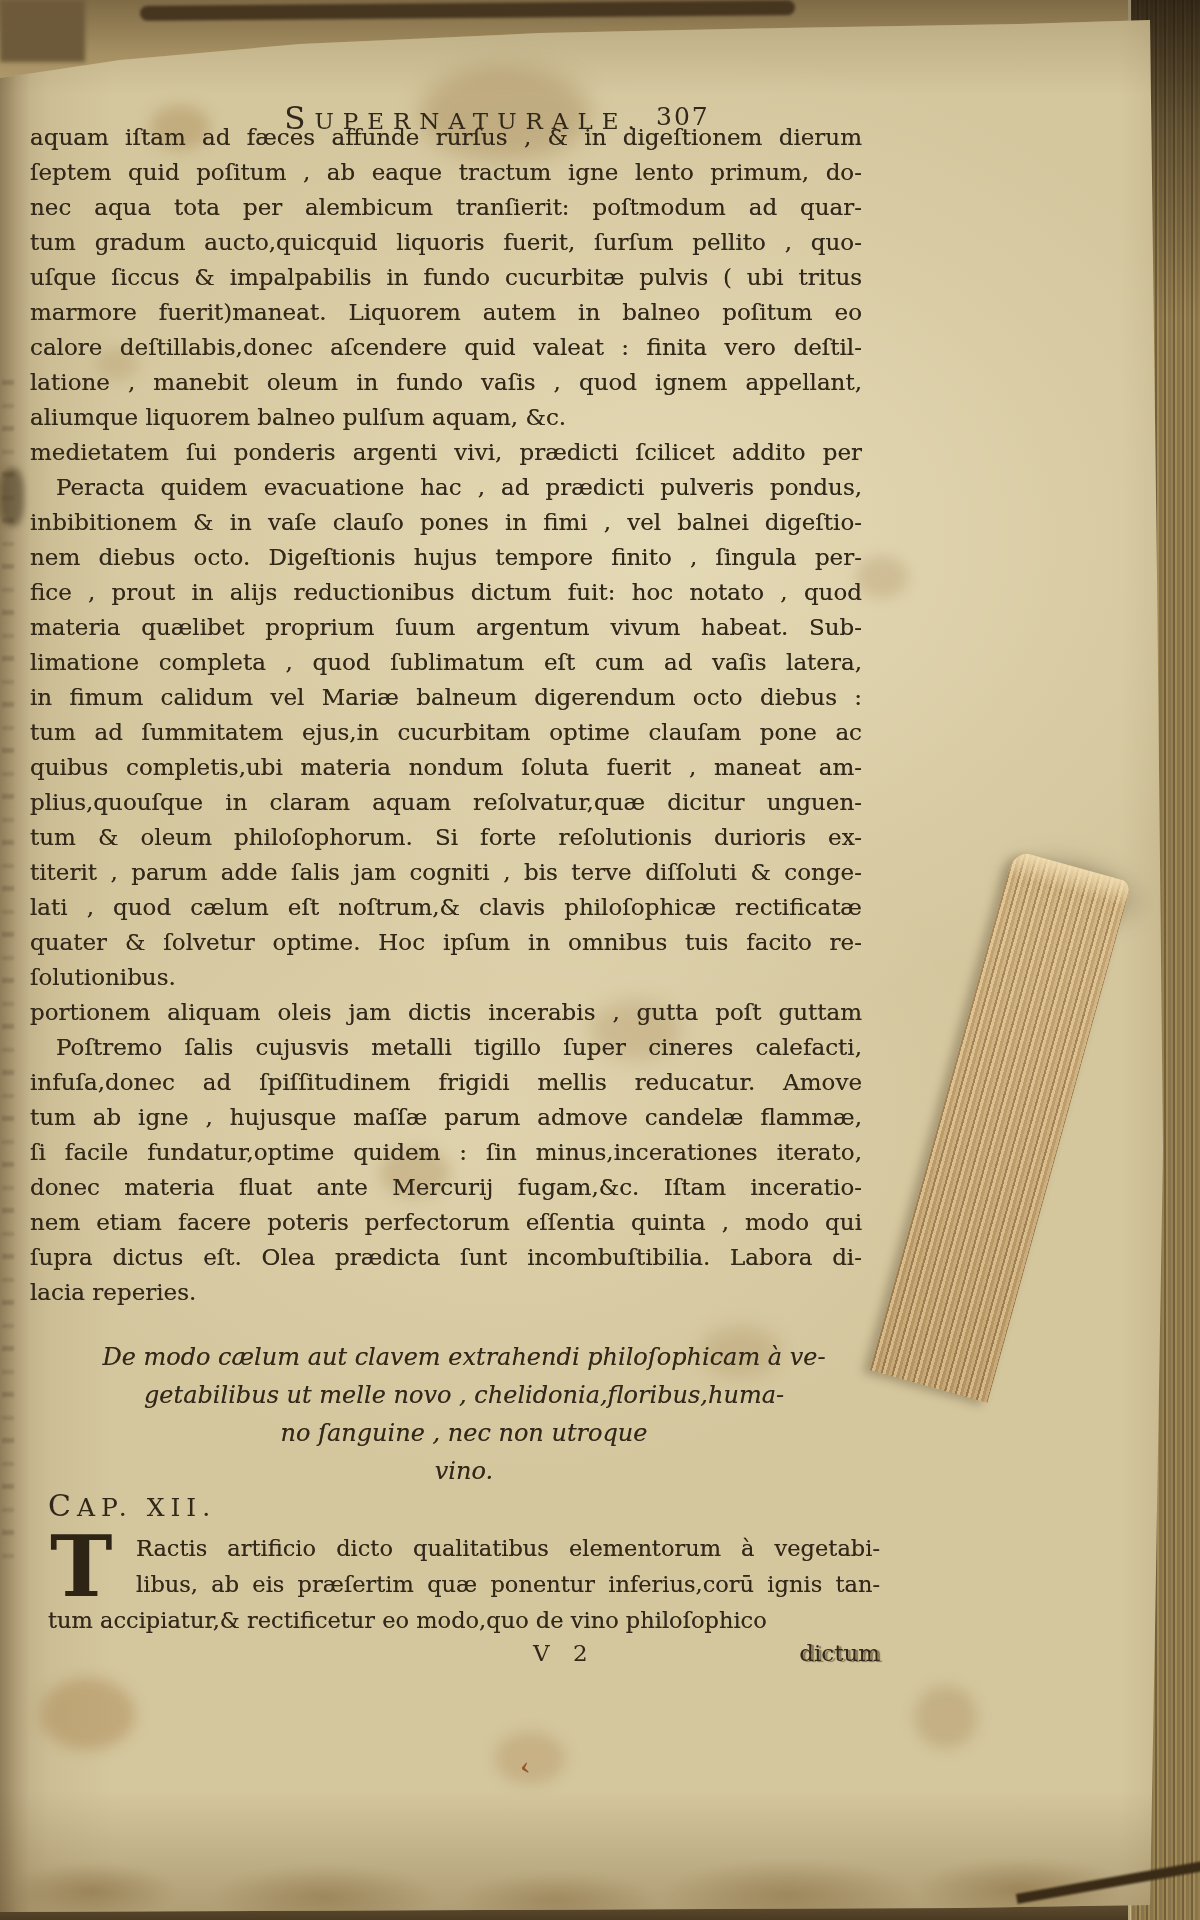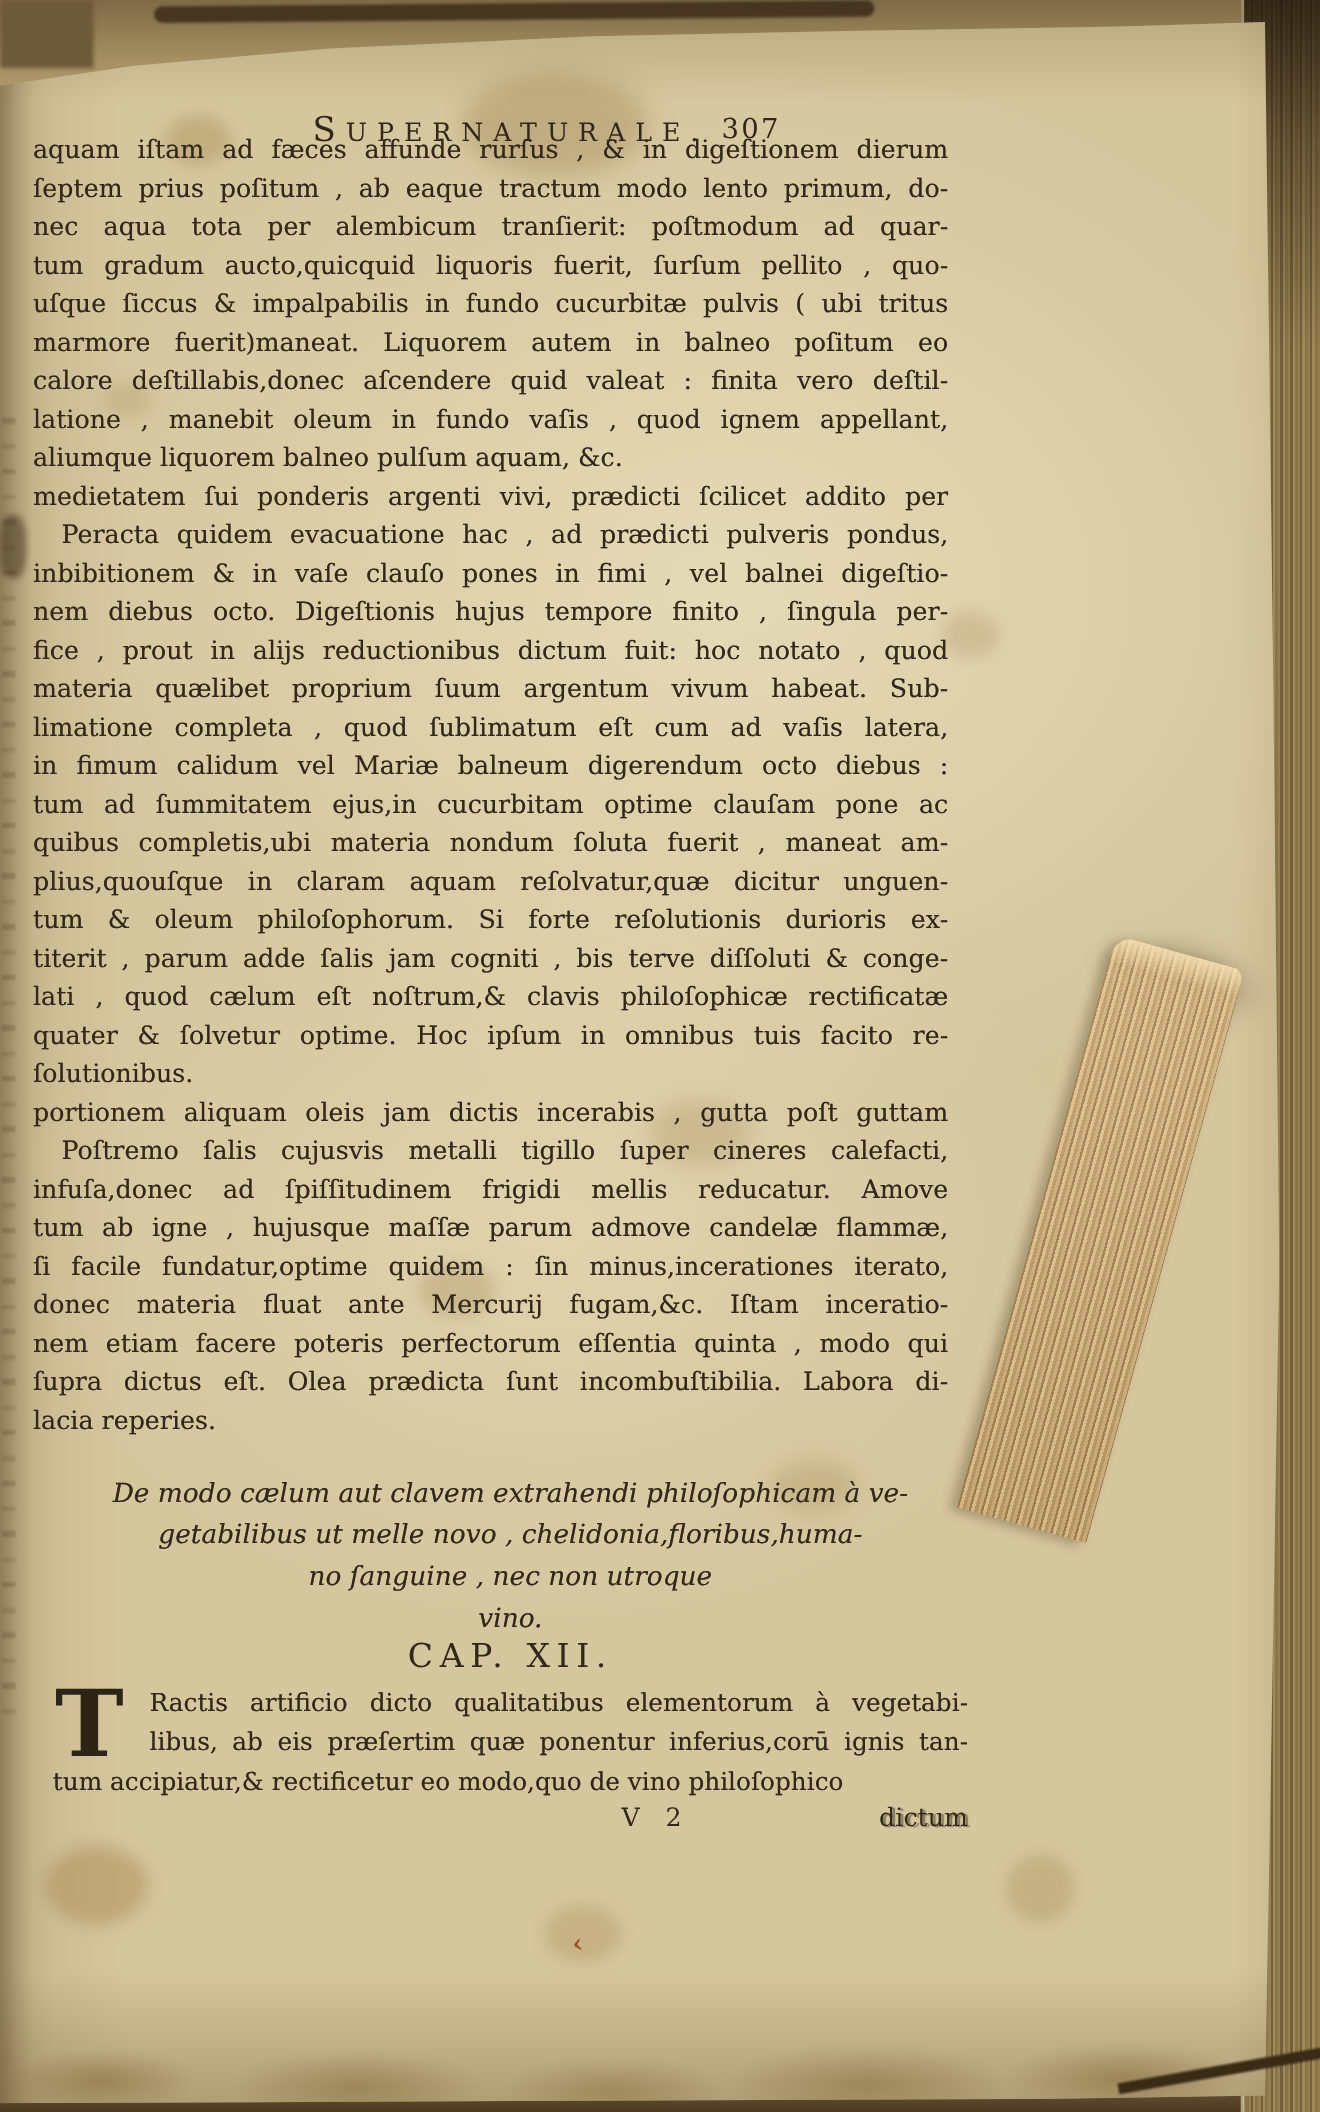--- a/index.html
+++ b/index.html
@@ -59,33 +59,33 @@
   .page-number{position:absolute;left:608px;top:2px;font-size:25px;letter-spacing:2px;}
 
   .body-text{position:absolute;left:30px;top:120px;width:832px;font-size:23px;line-height:35px;
     text-shadow:0 0 .5px rgba(50,40,25,.6);}
   .line.j{text-align:justify;text-align-last:justify;}
   .line.ind{text-indent:26px;}
 
   .section-heading{position:absolute;left:56px;top:1338px;width:816px;font-style:italic;
     font-size:24px;line-height:38px;text-align:center;text-shadow:0 0 .5px rgba(50,40,25,.6);}
 
-  .cap-heading{position:absolute;left:48px;top:1488px;width:832px;text-align:center;
-    font-size:30px;letter-spacing:6px;}
+  .cap-heading{position:absolute;left:48px;top:1488px;width:832px;
+    font-size:25px;letter-spacing:6px;}
   .cap-heading::first-letter{font-size:30px;}
 
   .chapter-text{position:absolute;left:48px;top:1530px;width:832px;font-size:22.5px;line-height:36px;
     text-shadow:0 0 .5px rgba(50,40,25,.6);}
   .drop-cap{position:absolute;left:50px;top:1532px;font-size:84px;line-height:70px;font-weight:bold;
     color:#2d2416;}
   .cline.cind{margin-left:88px;}
   .cline.j{text-align:justify;text-align-last:justify;}
 
   .catchline{position:absolute;left:48px;top:1640px;width:832px;height:32px;font-size:23px;}
-  .signature{position:absolute;left:517px;word-spacing:16px;}
+  .signature{position:absolute;left:485px;word-spacing:16px;}
   .catchword{position:absolute;right:0;top:0;text-shadow:2.5px .5px 1px rgba(50,40,20,.5);}
 
   .ink-mark{position:absolute;left:520px;top:1752px;font-size:24px;color:#96562a;
     transform:rotate(-10deg);font-weight:bold;}
 
   
   .stick-shadow{position:absolute;left:995px;top:852px;width:160px;height:75px;
     background:radial-gradient(closest-side,rgba(70,60,40,.5),rgba(70,60,40,0));
     filter:blur(9px);transform:rotate(14deg);}
   .stick{position:absolute;left:1012px;top:866px;width:122px;height:540px;
@@ -131,21 +131,21 @@
     <div class="stain" style="left:856px;top:556px;width:52px;height:42px;background:rgba(150,115,65,.22);"></div>
     <div class="stain" style="left:96px;top:348px;width:42px;height:32px;background:rgba(150,115,65,.2);"></div>
 
     <div class="header-row">
       <div class="header-title">SUPERNATURALE.</div>
       <div class="page-number">307</div>
     </div>
 
     <div class="body-text">
         <div class="line j">aquam iſtam ad fæces affunde rurſus , &amp; in digeſtionem dierum</div>
-        <div class="line j">ſeptem prius poſitum , ab eaque tractum modo lento primum, do-</div>
+        <div class="line j">ſeptem quid poſitum , ab eaque tractum igne lento primum, do-</div>
         <div class="line j">nec aqua tota per alembicum tranſierit: poſtmodum ad quar-</div>
         <div class="line j">tum gradum aucto,quicquid liquoris fuerit, ſurſum pellito , quo-</div>
         <div class="line j">uſque ſiccus &amp; impalpabilis in fundo cucurbitæ pulvis ( ubi tritus</div>
         <div class="line j">marmore fuerit)maneat. Liquorem autem in balneo poſitum eo</div>
         <div class="line j">calore deſtillabis,donec aſcendere quid valeat : finita vero deſtil-</div>
         <div class="line j">latione , manebit oleum in fundo vaſis , quod ignem appellant,</div>
         <div class="line">aliumque liquorem balneo pulſum aquam, &amp;c.</div>
         <div class="line j">medietatem ſui ponderis argenti vivi, prædicti ſcilicet addito per</div>
         <div class="line j ind">Peracta quidem evacuatione hac , ad prædicti pulveris pondus,</div>
         <div class="line j">inbibitionem &amp; in vaſe clauſo pones in fimi , vel balnei digeſtio-</div>

